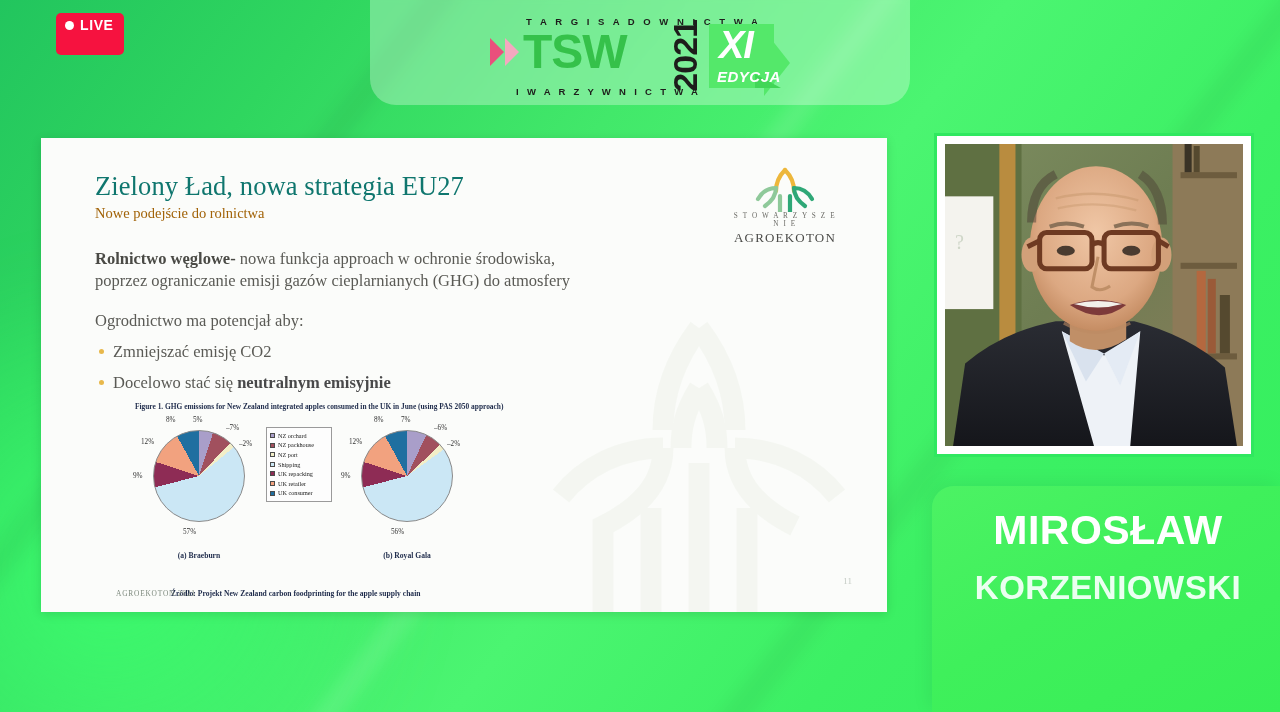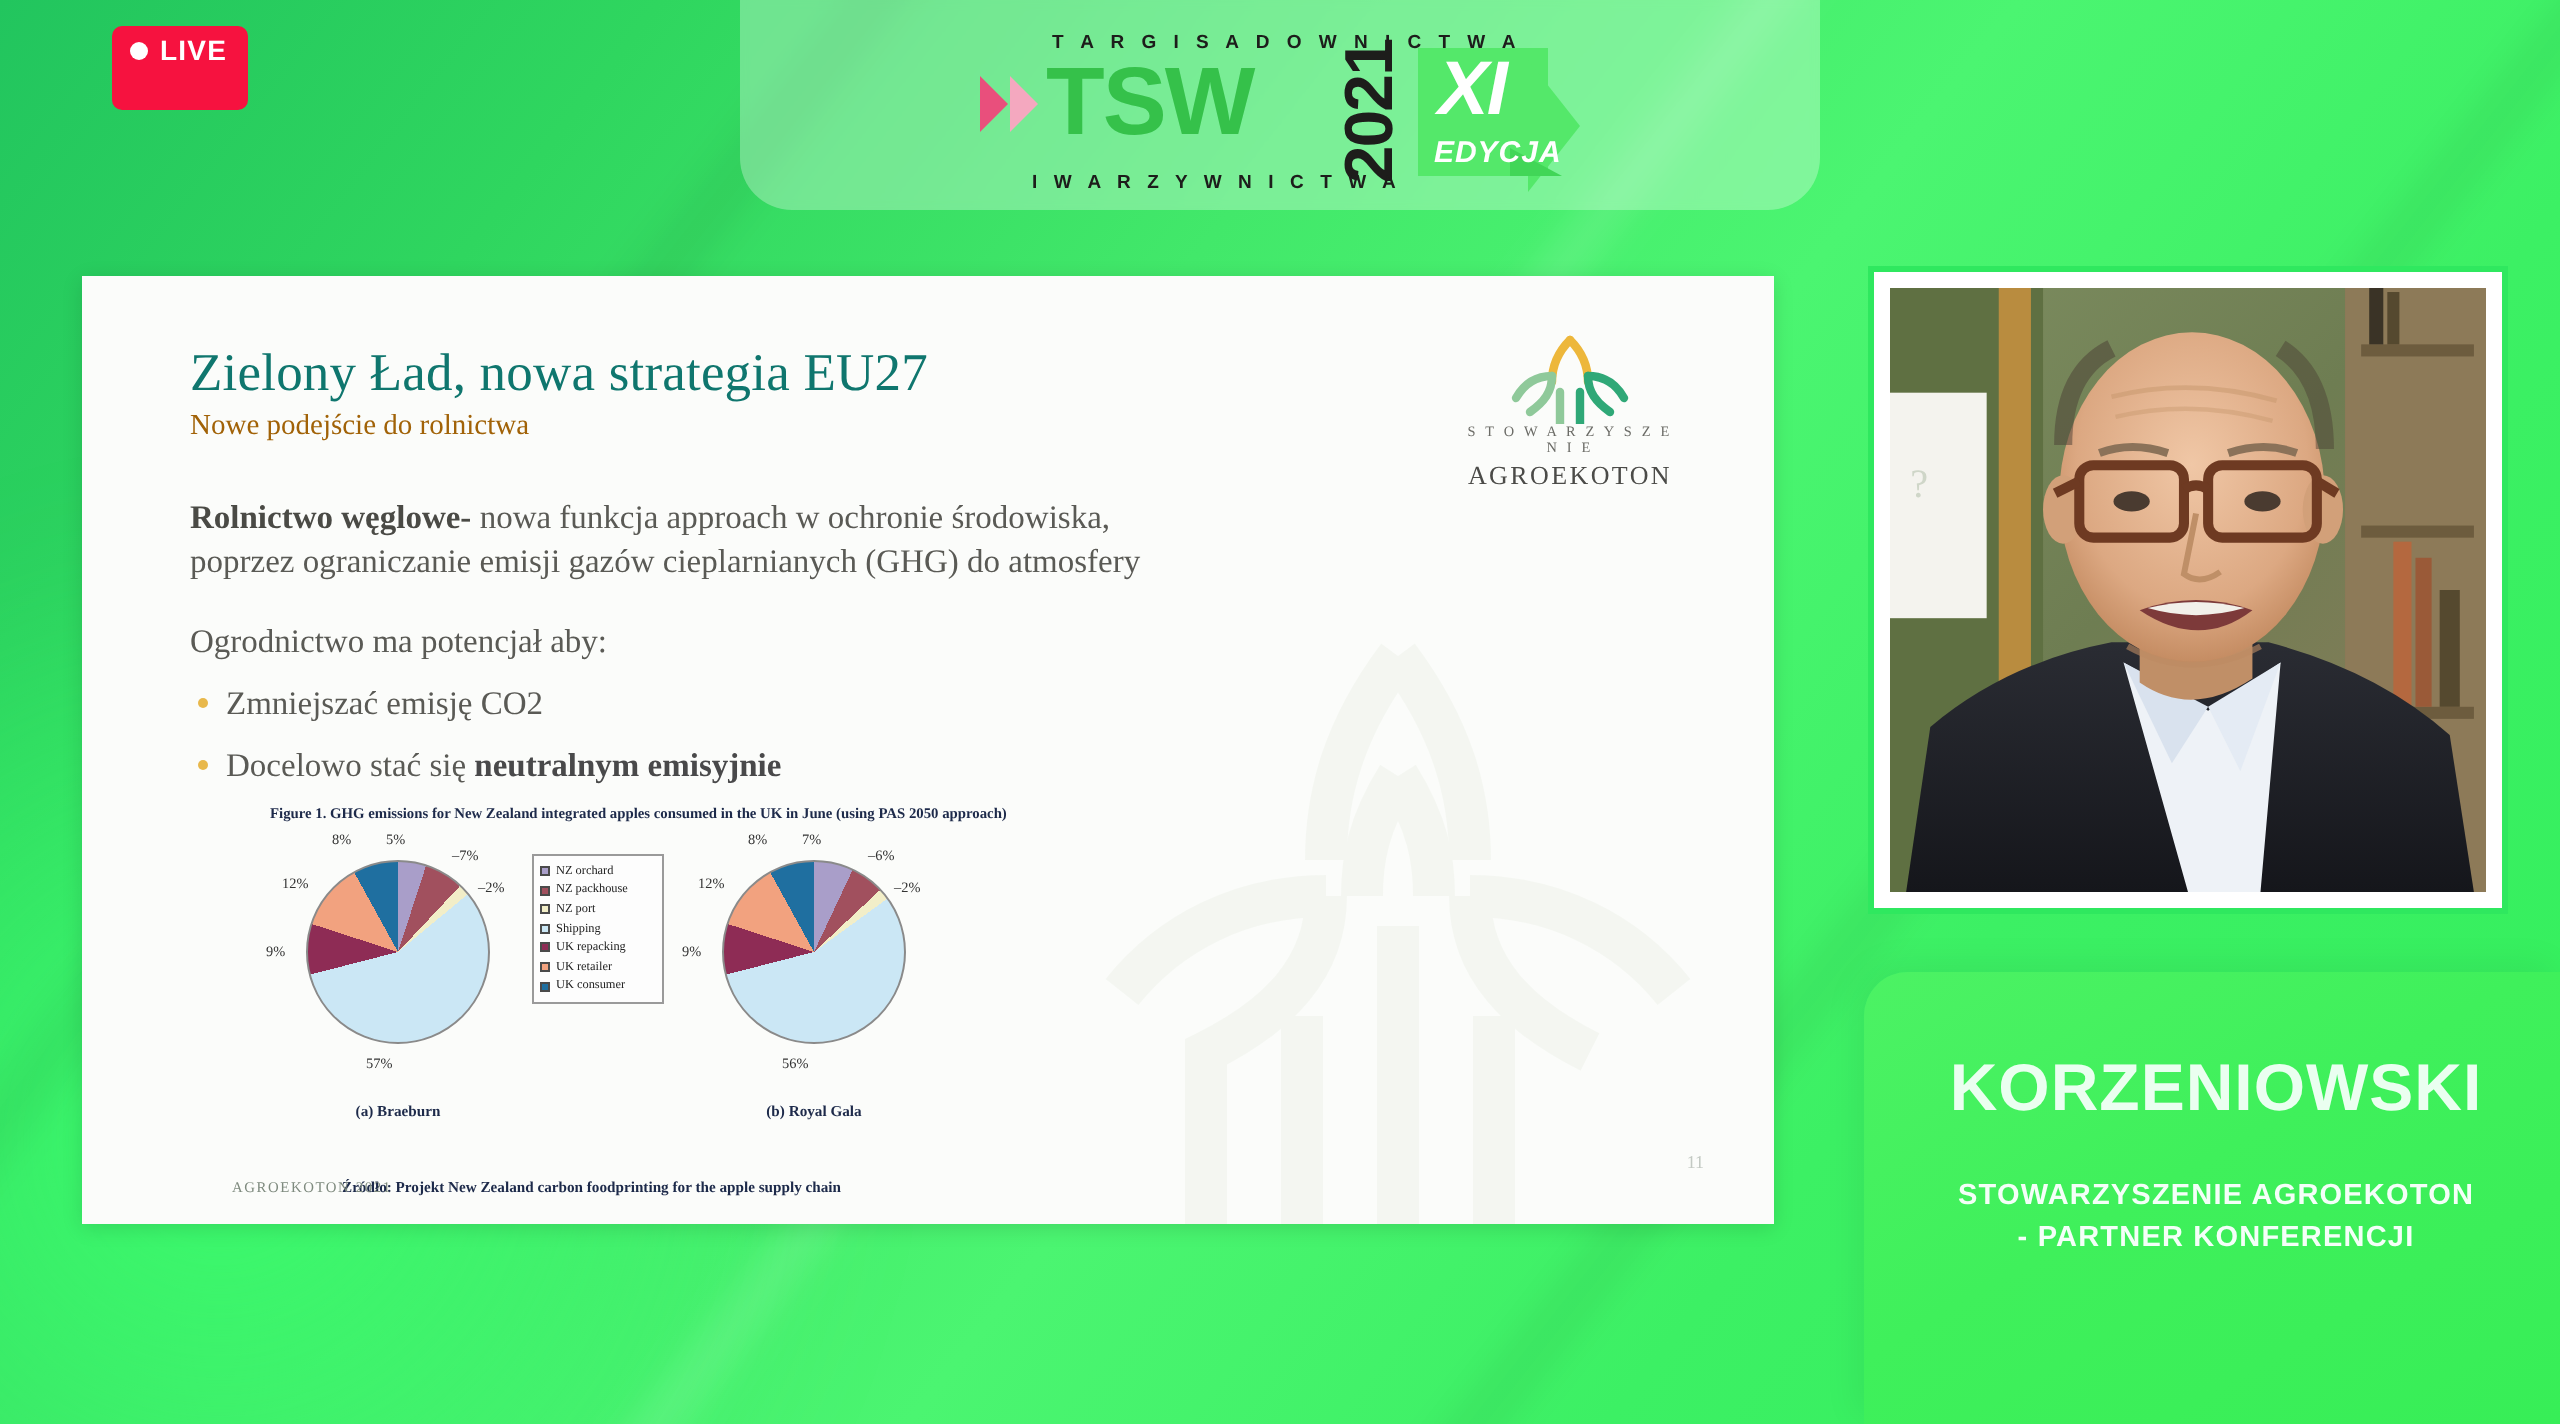--- a/index.html
+++ b/index.html
@@ -552,20 +552,17 @@
           <path d="M126 160 Q154 150 182 160 Q156 180 126 160 Z" fill="#7d3a3a"></path>
           <path d="M130 159 Q154 153 178 159 Q154 166 130 159 Z" fill="#f2f0ea"></path>
 
           <path d="M120 178 Q152 196 186 178" stroke="#bd8a62" stroke-width="3" fill="none" opacity="0.6"></path>
         </svg>
       </div>
     </div>
   </div>
 
   <div id="name-plaque">
+    <div id="speaker-first">MIROSŁAW</div>
     <div id="speaker-last">KORZENIOWSKI</div>
-    <div id="speaker-org">
-      <div>STOWARZYSZENIE AGROEKOTON</div>
-      <div>- PARTNER KONFERENCJI</div>
-    </div>
   </div>
 
 </div>
 
 </body></html>

